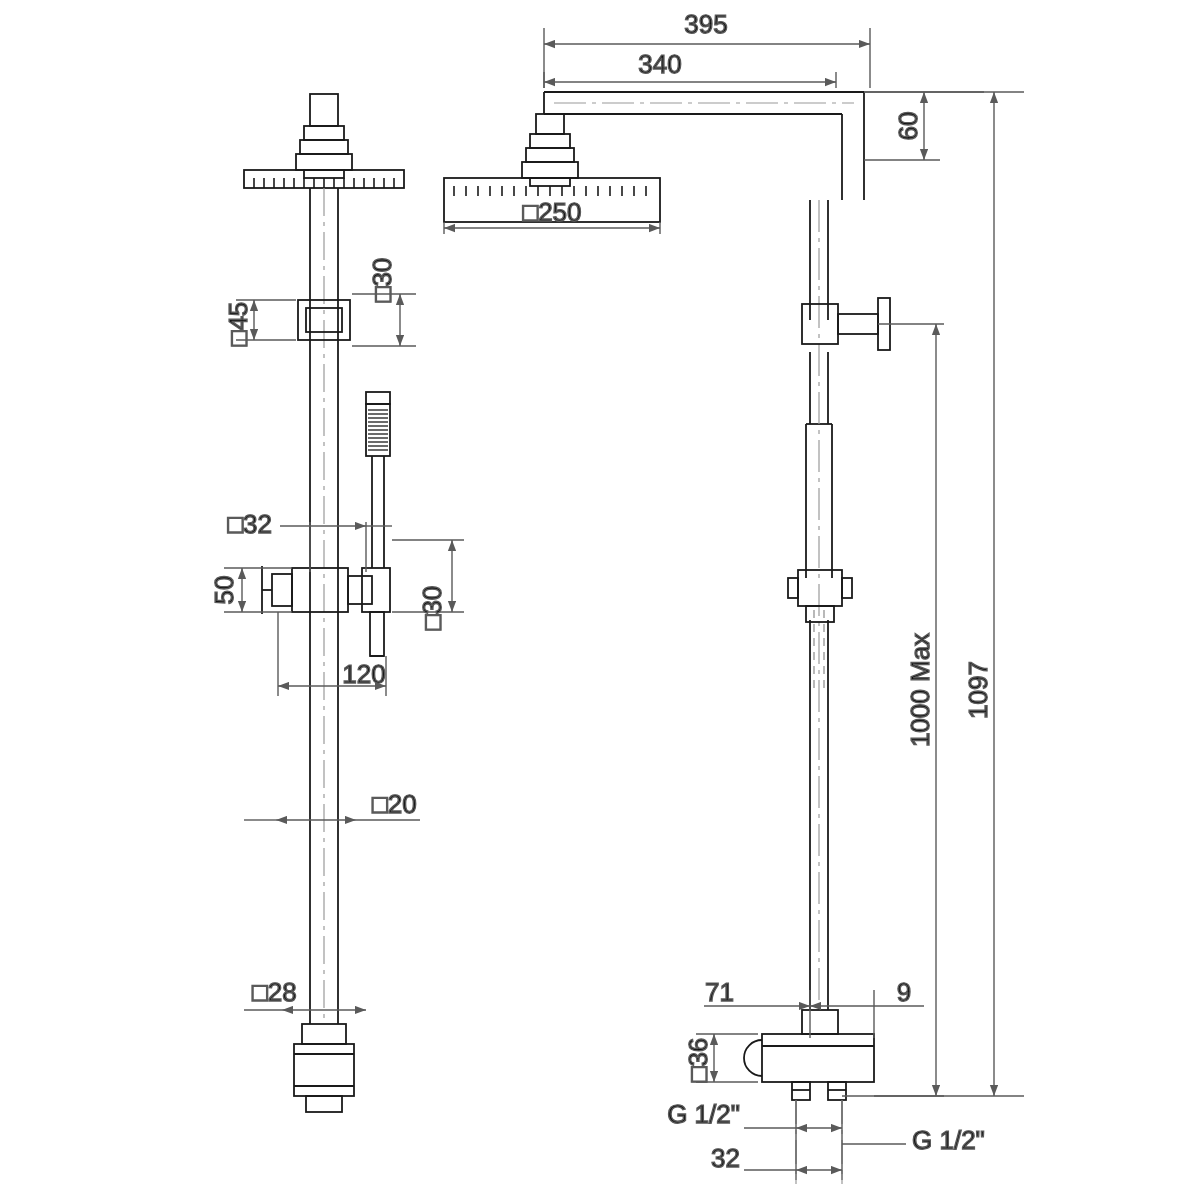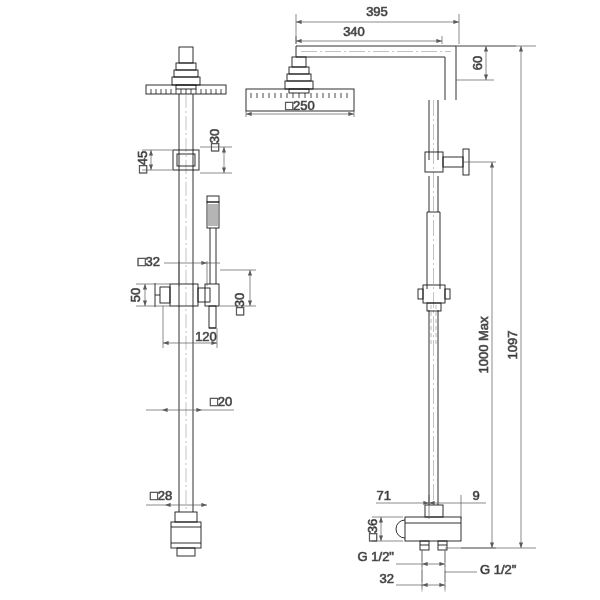--- a/index.html
+++ b/index.html
@@ -2,21 +2,21 @@
 <html><head>
 <meta charset="utf-8">
 <title>Shower Column Technical Drawing</title>
 <style>
   html,body{margin:0;padding:0;background:#ffffff;}
   body{
     width:600px;height:600px;overflow:hidden;
     font-family:"Liberation Sans", sans-serif;
     color:#1a1a1a;
   }
-  #sheet{position:relative;width:544px;height:600px;background:#fff;padding-left:24px;}
+  #sheet{position:relative;width:544px;height:600px;background:#fff;}
   svg{display:block;}
   .dimtext{
     font-family:"Liberation Sans", sans-serif;
     font-size:13px;
     fill:#111111;
     dominant-baseline:middle;
   }
 </style>
 </head>
 <body>

